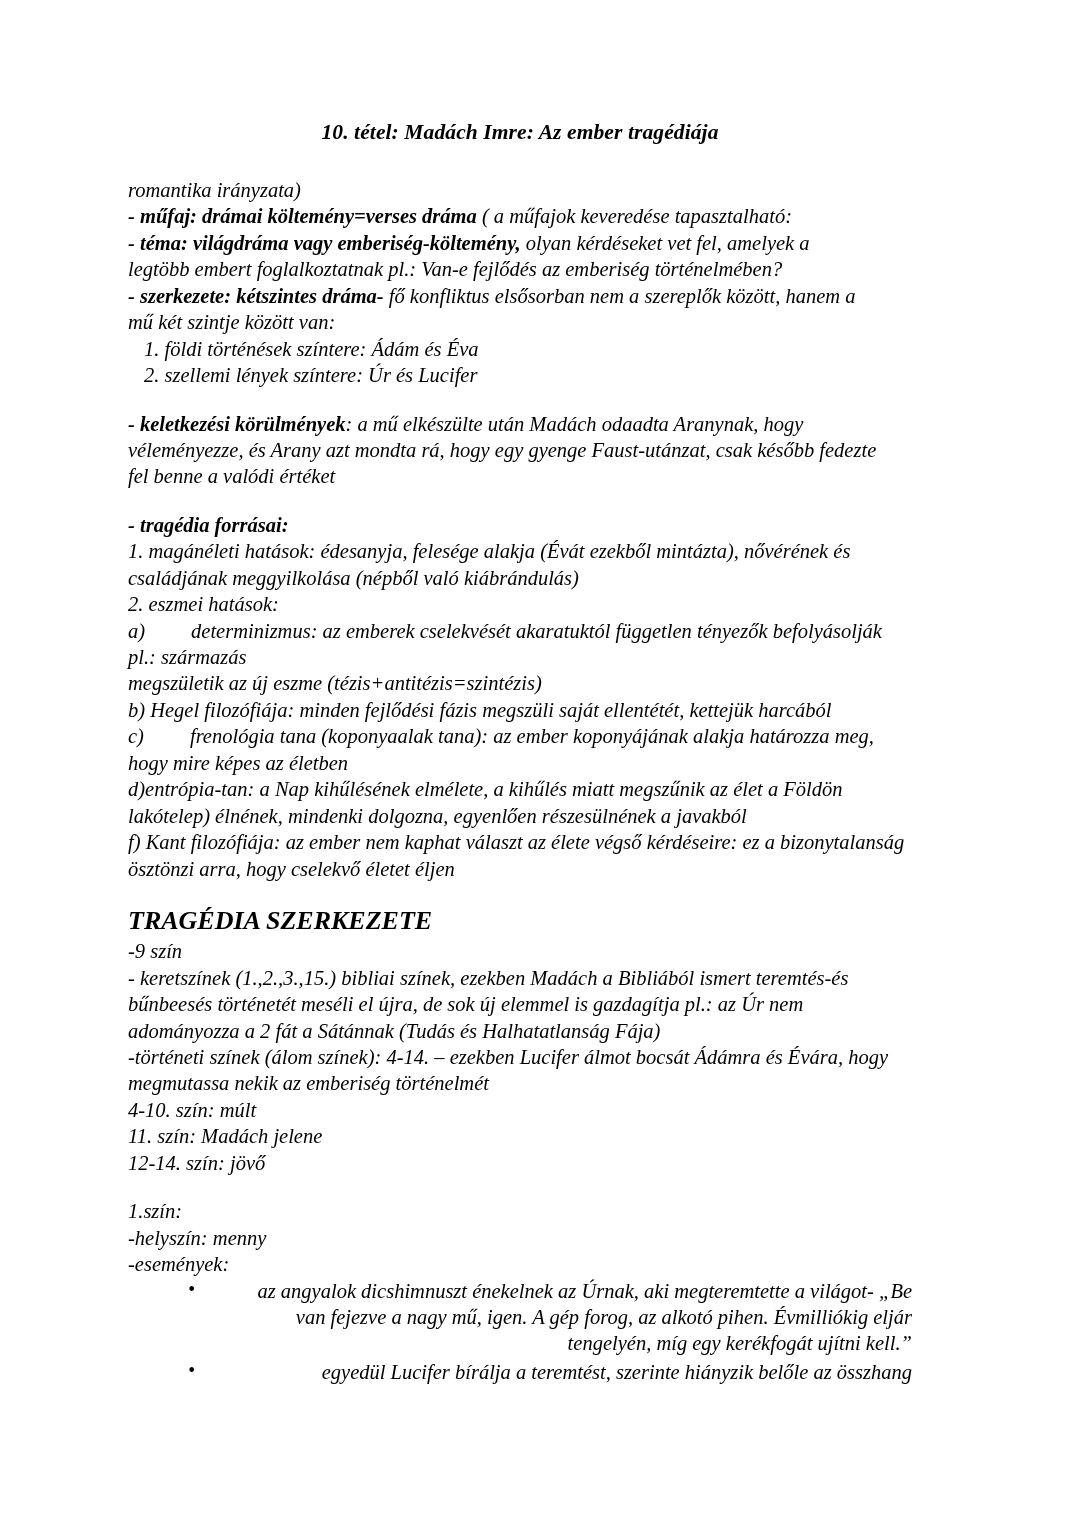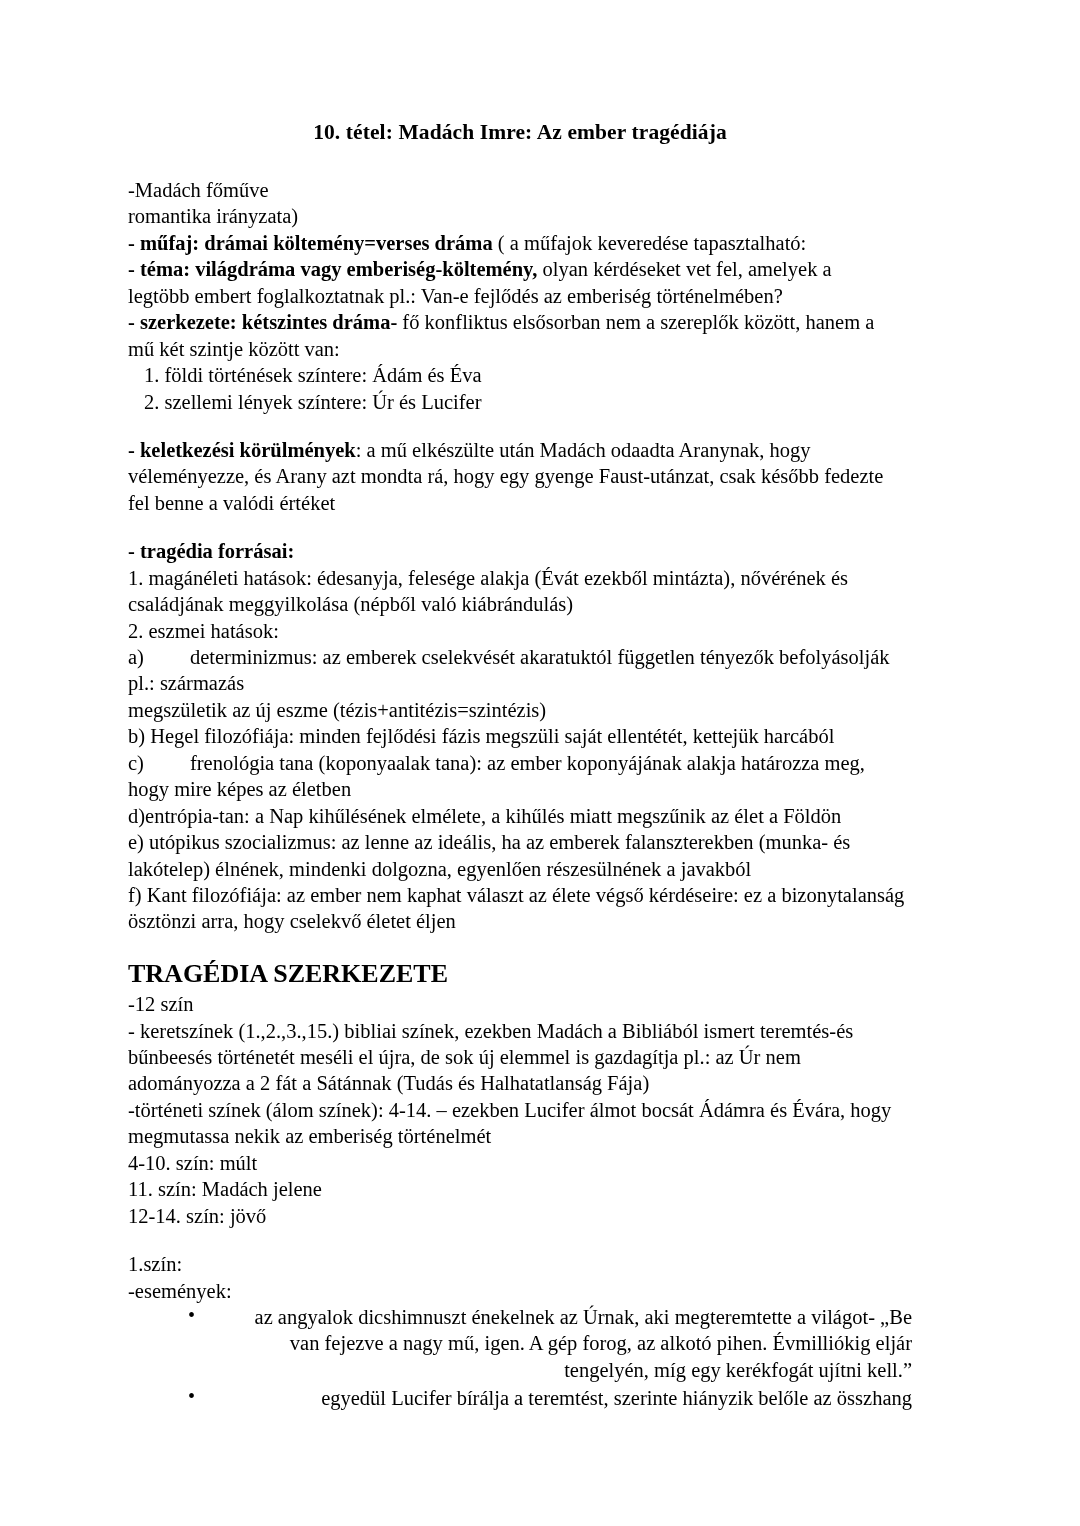--- a/index.html
+++ b/index.html
@@ -12,20 +12,21 @@
     min-height: 1526px;
     font-family: "Liberation Serif", serif;
     color: #000000;
   }
   .page {
     width: 1044px;
     min-height: 1526px;
     box-sizing: border-box;
     padding: 118px 132px 40px 128px;
     background: #ffffff;
+    font-style: italic;
   }
   .doc-title {
     text-align: center;
     font-weight: bold;
     font-size: 21.5px;
     line-height: 1.35;
     margin: 0 0 30px 0;
     letter-spacing: 0.1px;
   }
   p.line {
@@ -71,21 +72,20 @@
   }
 </style>
 </head>
 <body>
 
 <div class="page">
 
   <h1 class="doc-title">10. tétel: Madách Imre: Az ember tragédiája</h1>
 
   <div>
-    <p class="line">-Madách főműve</p>
     <p class="line">romantika irányzata)</p>
     <p class="line"><span class="b">- műfaj: drámai költemény=verses dráma</span><span> ( a műfajok keveredése tapasztalható:</span></p>
     <p class="line"><span class="b">- téma: világdráma vagy emberiség-költemény,</span><span> olyan kérdéseket vet fel, amelyek a</span></p>
     <p class="line">legtöbb embert foglalkoztatnak pl.: Van-e fejlődés az emberiség történelmében?</p>
     <p class="line"><span class="b">- szerkezete: kétszintes dráma-</span><span> fő konfliktus elsősorban nem a szereplők között, hanem a</span></p>
     <p class="line">mű két szintje között van:</p>
     <p class="line indent-1">1. földi történések színtere: Ádám és Éva</p>
     <p class="line indent-1">2. szellemi lények színtere: Úr és Lucifer</p>
   </div>
 
@@ -104,45 +104,45 @@
     <p class="line">1. magánéleti hatások: édesanyja, felesége alakja (Évát ezekből mintázta), nővérének és</p>
     <p class="line">családjának meggyilkolása (népből való kiábrándulás)</p>
     <p class="line">2. eszmei hatások:</p>
     <p class="line"><span>a)</span><span class="tab-gap"></span><span>determinizmus: az emberek cselekvését akaratuktól független tényezők befolyásolják</span></p>
     <p class="line">pl.: származás</p>
     <p class="line">megszületik az új eszme (tézis+antitézis=szintézis)</p>
     <p class="line">b) Hegel filozófiája: minden fejlődési fázis megszüli saját ellentétét, kettejük harcából</p>
     <p class="line"><span>c)</span><span class="tab-gap"></span><span>frenológia tana (koponyaalak tana): az ember koponyájának alakja határozza meg,</span></p>
     <p class="line">hogy mire képes az életben</p>
     <p class="line">d)entrópia-tan: a Nap kihűlésének elmélete, a kihűlés miatt megszűnik az élet a Földön</p>
-    <p class="line">e) utópikus szocializmus: az lenne az ideális, ha az emberek falanszterekben (munka- és</p>
     <p class="line">lakótelep) élnének, mindenki dolgozna, egyenlően részesülnének a javakból</p>
     <p class="line">f) Kant filozófiája: az ember nem kaphat választ az élete végső kérdéseire: ez a bizonytalanság</p>
     <p class="line">ösztönzi arra, hogy cselekvő életet éljen</p>
   </div>
 
   <div class="gap"></div>
 
   <div>
     <p class="section-head">TRAGÉDIA SZERKEZETE</p>
-    <p class="line">-12 szín</p>
+    <p class="line">-9 szín</p>
     <p class="line"> - keretszínek (1.,2.,3.,15.) bibliai színek, ezekben Madách a Bibliából ismert teremtés-és</p>
     <p class="line">bűnbeesés történetét meséli el újra, de sok új elemmel is gazdagítja pl.: az Úr nem</p>
     <p class="line">adományozza a 2 fát a Sátánnak (Tudás és Halhatatlanság Fája)</p>
     <p class="line"> -történeti színek (álom színek): 4-14. – ezekben Lucifer álmot bocsát Ádámra és Évára, hogy</p>
     <p class="line">megmutassa nekik az emberiség történelmét</p>
     <p class="line">4-10. szín: múlt</p>
     <p class="line">11. szín: Madách jelene</p>
     <p class="line">12-14. szín: jövő</p>
   </div>
 
   <div class="gap"></div>
 
   <div>
     <p class="line">1.szín:</p>
+    <p class="line">-helyszín: menny</p>
     <p class="line">-események:</p>
     <ul class="bullets">
       <li>az angyalok dicshimnuszt énekelnek az Úrnak, aki megteremtette a világot- „Be van fejezve a nagy mű, igen. A gép forog, az alkotó pihen. Évmilliókig eljár tengelyén, míg egy kerékfogát ujítni kell.”</li>
       <li>egyedül Lucifer bírálja a teremtést, szerinte hiányzik belőle az összhang</li>
     </ul>
   </div>
 
 </div>
 
 </body></html>

